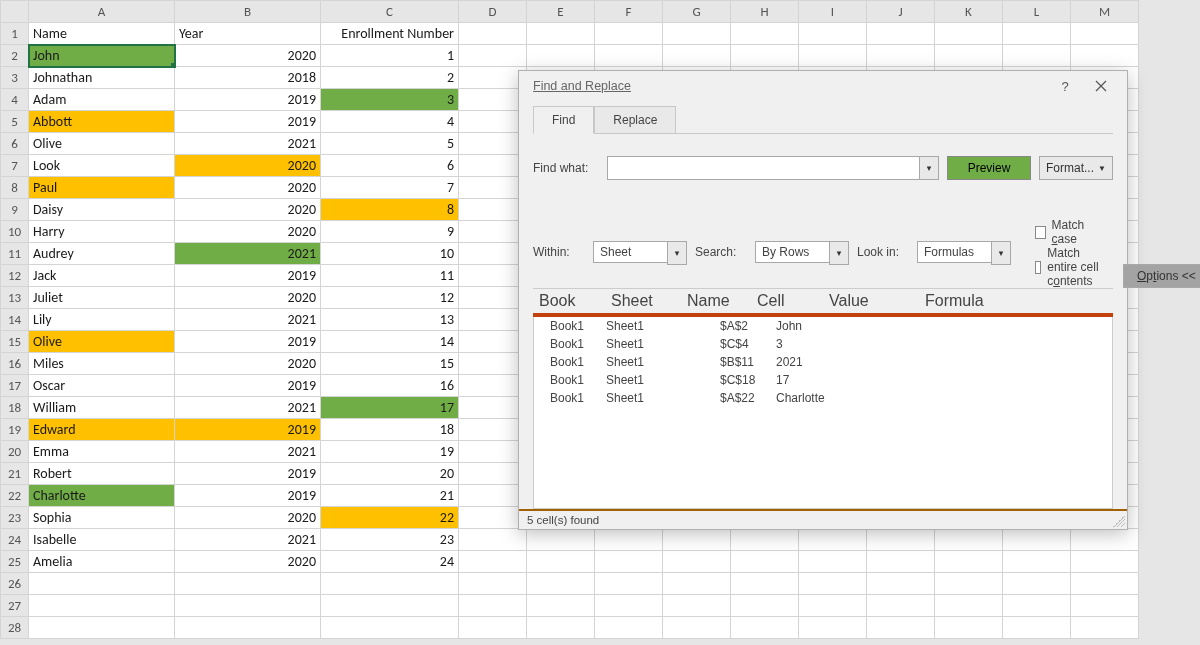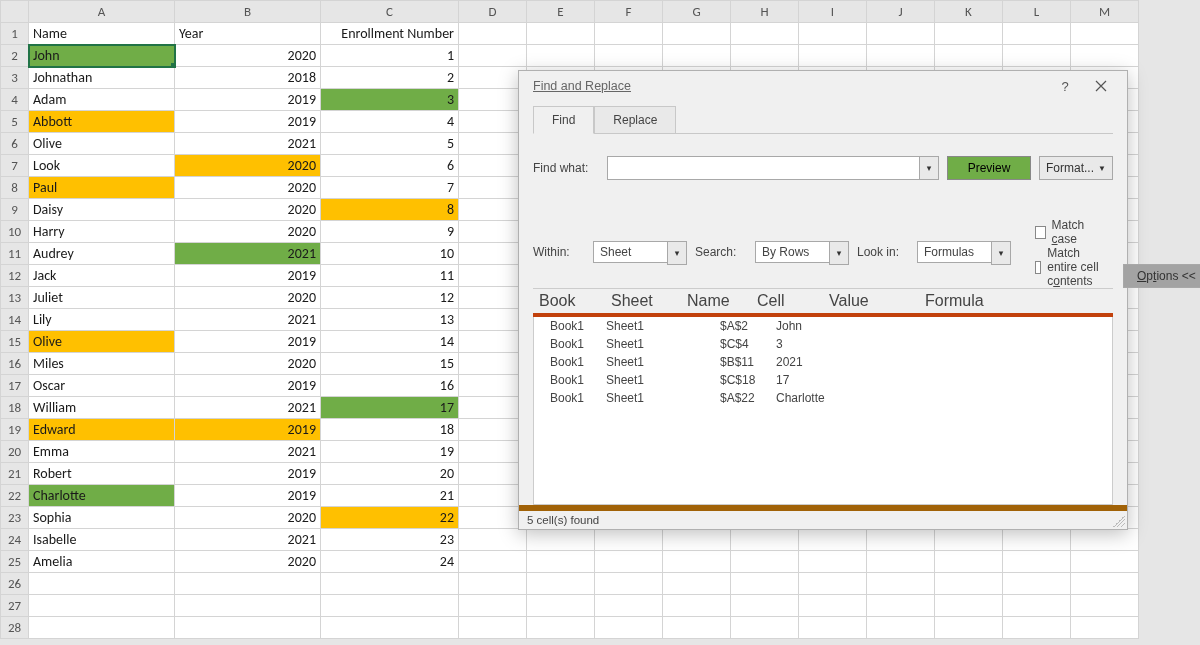--- a/index.html
+++ b/index.html
@@ -266,21 +266,21 @@
     flex: 1;
     overflow: hidden;
   }
   .results-row {
     display: flex;
     font-size: 12px;
     padding: 2px 10px;
   }
   .statusbar {
     background: #f0f0f0;
-    border-top: 6px solid #a16207;
+    border-top: 2px solid #a16207;
     padding: 3px 8px;
     font-size: 11.5px;
     position: relative;
   }
   .resize-grip {
     position: absolute;
     right: 2px; bottom: 2px;
     width: 12px; height: 12px;
     background:
       linear-gradient(135deg, transparent 0 50%, #bbb 50% 55%, transparent 55% 65%, #bbb 65% 70%, transparent 70% 80%, #bbb 80% 85%, transparent 85%);

